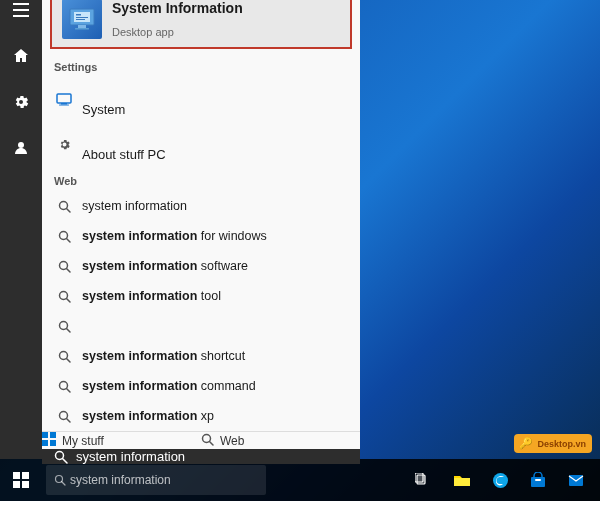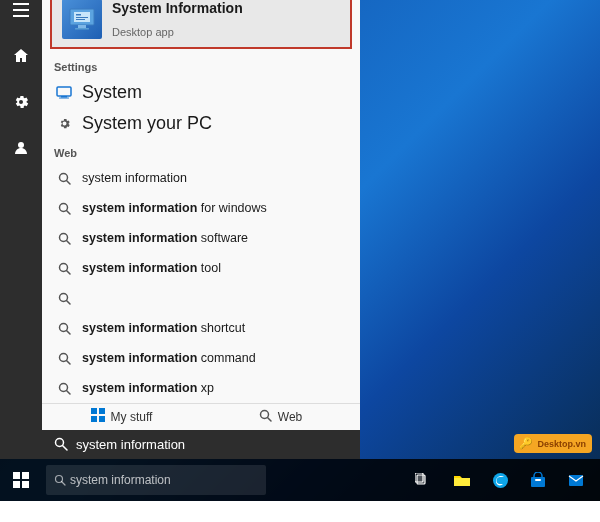--- a/index.html
+++ b/index.html
@@ -215,37 +215,37 @@
       display: flex;
       align-items: center;
       justify-content: center;
       margin-right: 8px;
       font-size: 14px;
       color: #1976d2;
       flex-shrink: 0;
     }
 
     .settings-result-text {
-      font-size: 18px;
+      font-size: 13px;
       color: #1a1a1a;
+      margin-top: 20px;
     }
 
     
     .bottom-tabs {
       margin-top: auto;
       border-top: 1px solid #ddd;
       display: flex;
       height: 38px;
     }
 
     .bottom-tab {
       flex: 1;
       display: flex;
       align-items: center;
-      justify-content: center;
       cursor: pointer;
       font-size: 12px;
       color: #333;
       gap: 6px;
     }
 
     .bottom-tab-icon {
       font-size: 14px;
       color: #0078d4;
     }
@@ -352,21 +352,21 @@
         </div>
         <span class="settings-result-text">System</span>
       </div>
 
       <div class="settings-result">
         <div class="settings-icon-box">
           <svg width="15" height="15" viewBox="0 0 15 15" fill="#555">
             <path d="M7.5 9.5a2 2 0 100-4 2 2 0 000 4zm4.2-1.2l1 .8-1 1.8-1.2-.5a4 4 0 01-.8.5l-.2 1.3H7l-.2-1.3a4 4 0 01-.8-.5l-1.2.5-1-1.8 1-.8V7l-1-.8 1-1.8 1.2.5a4 4 0 01.8-.5L7 3h2.5l.2 1.4a4 4 0 01.8.5l1.2-.5 1 1.8-1 .8v.8z" fill="#555"></path>
           </svg>
         </div>
-        <span class="settings-result-text">System your PC</span>
+        <span class="settings-result-text">About stuff PC</span>
       </div>
 
       <div class="section-header">Web</div>
 
       <div class="result-item">
         <div class="result-item-icon">
           <svg width="13" height="13" viewBox="0 0 13 13" fill="none">
             <circle cx="5.5" cy="5.5" r="4" stroke="#555" stroke-width="1.5"></circle>
             <line x1="8.5" y1="8.5" x2="12" y2="12" stroke="#555" stroke-width="1.5" stroke-linecap="round"></line>
           </svg>

